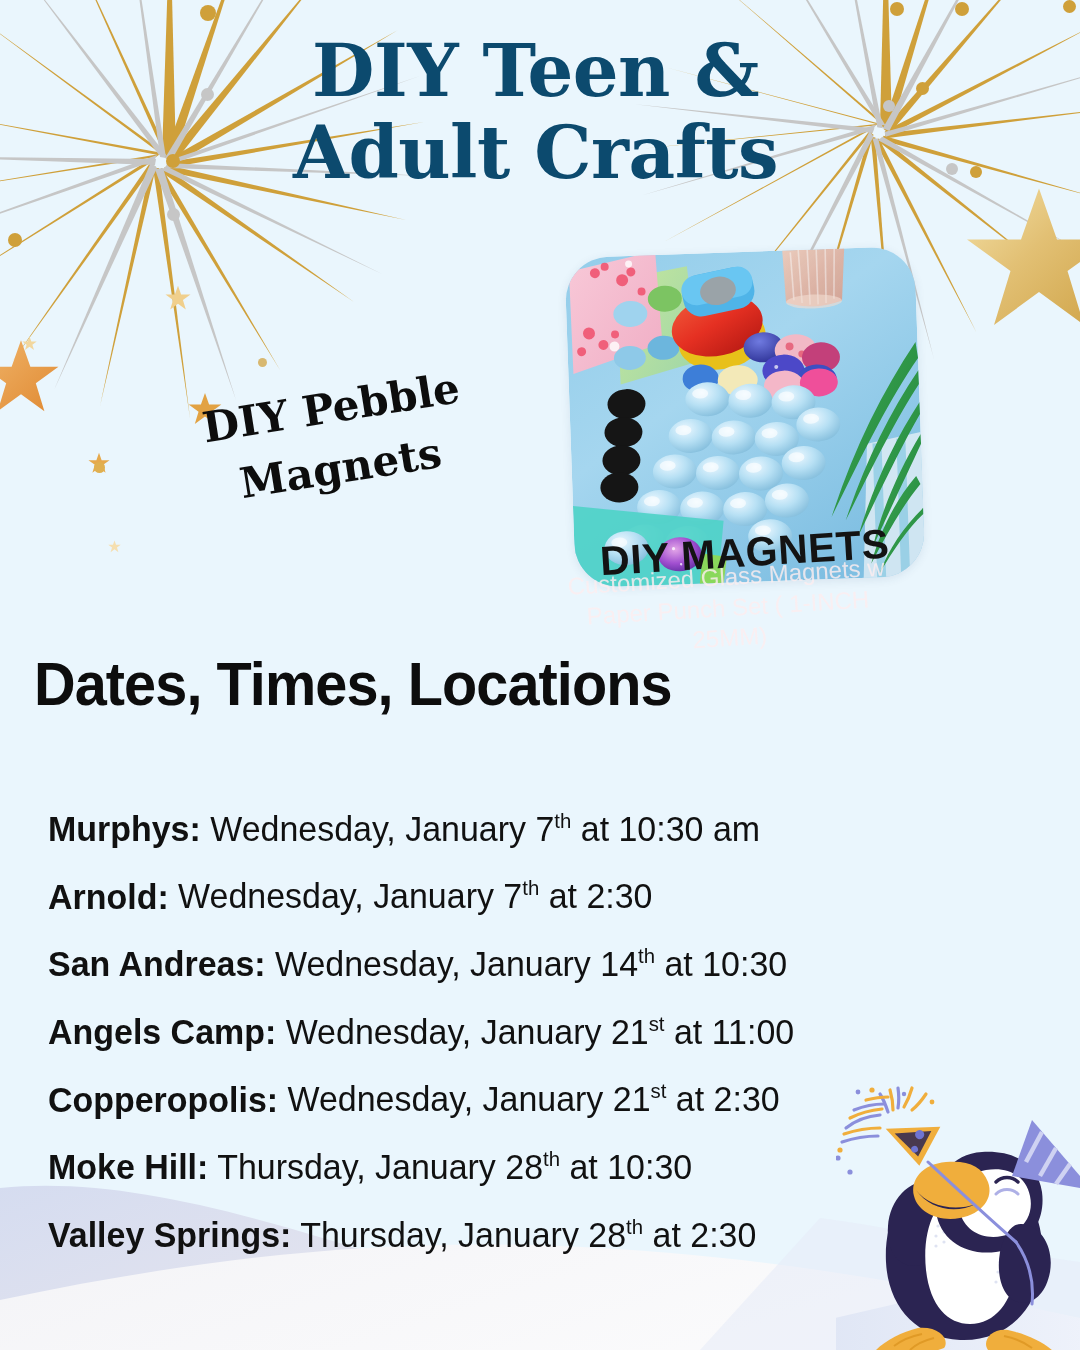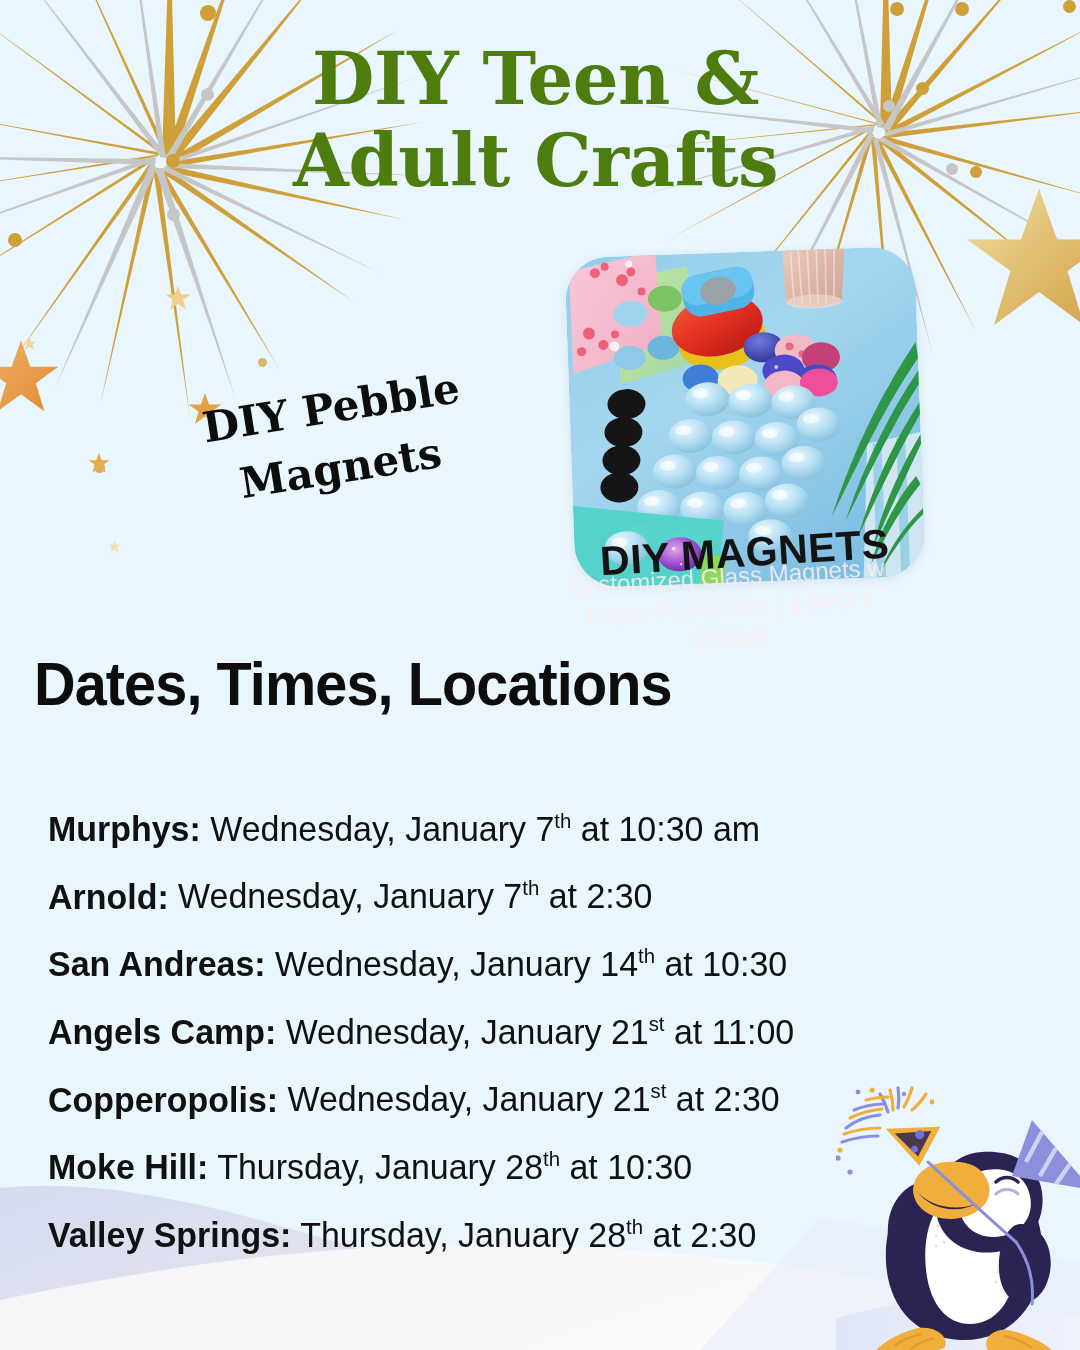--- a/index.html
+++ b/index.html
@@ -33,23 +33,22 @@
 
   
   .headline {
     position:absolute; left:0; right:9px; top:30px;
     text-align:center;
     font-family:"DejaVu Serif", "Liberation Serif", serif;
     font-weight:700;
     font-size:72px;
     line-height:1.14;
     letter-spacing:-0.5px;
-    color:#4d7c0f;
+    color:#0c4a6e;
     z-index:6;
-    margin-top:8px;
   }
 
   
   .pebble-label {
     position:absolute;
     left:186px; top:378px;
     width:300px;
     text-align:center;
     transform:rotate(-9deg);
     font-family:"DejaVu Serif", serif;

